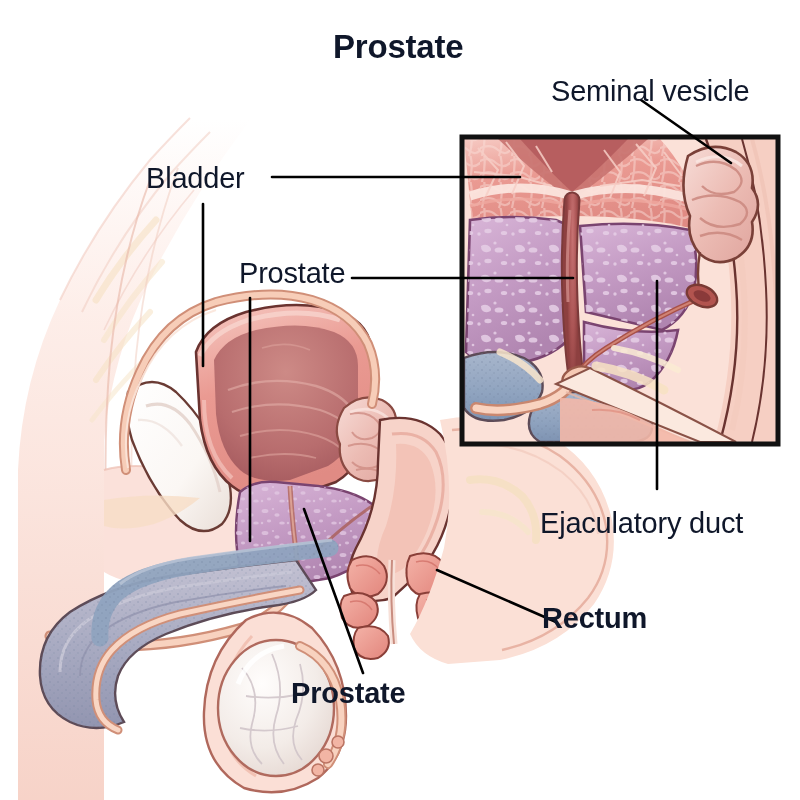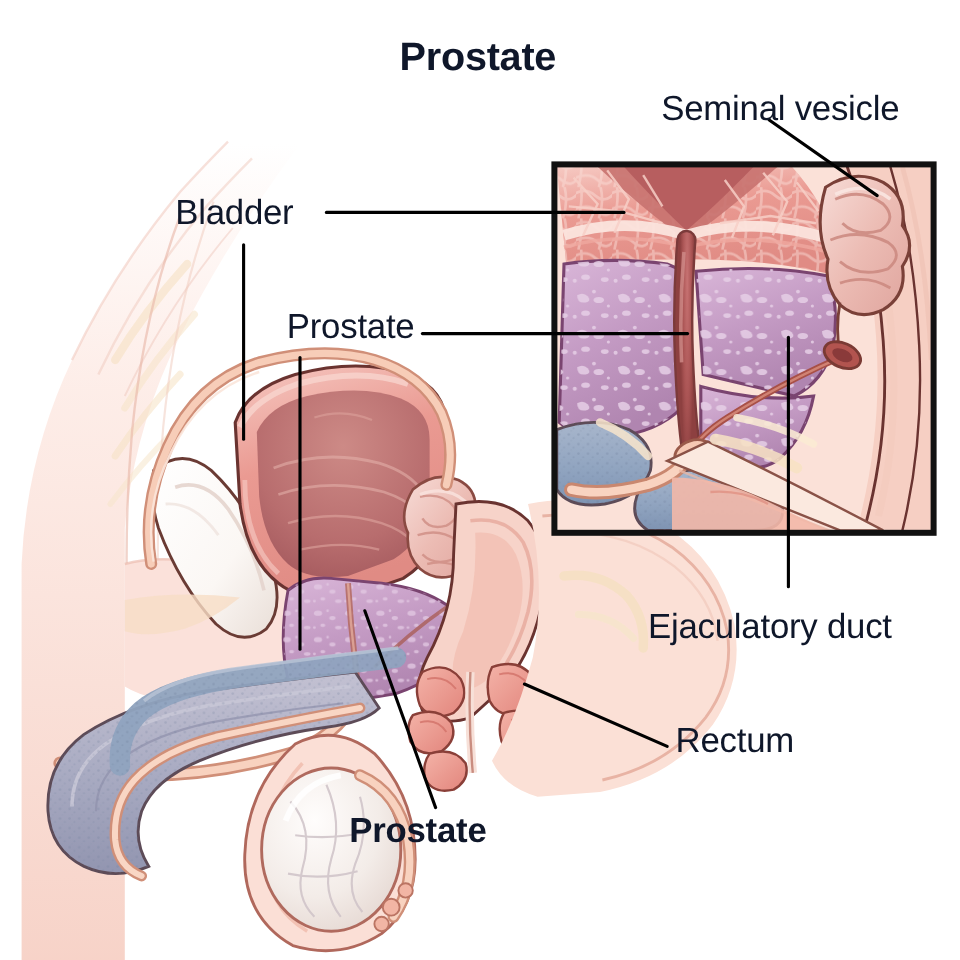--- a/index.html
+++ b/index.html
@@ -486,17 +486,17 @@
   <div class="lbl lbl-title" style="left:333px; top:30px;">Prostate</div>
 
   <div class="lbl lbl-main" style="left:551px; top:77px;">Seminal vesicle</div>
 
   <div class="lbl lbl-main" style="left:146px; top:164px;">Bladder</div>
 
   <div class="lbl lbl-main" style="left:239px; top:259px;">Prostate</div>
 
   <div class="lbl lbl-main" style="left:540px; top:497px;margin-top:12px;">Ejaculatory duct</div>
 
-  <div class="lbl lbl-main" style="left:563px; top:604px;">Rectum</div>
+  <div class="lbl lbl-main" style="left:542px; top:604px;font-weight:bold;">Rectum</div>
 
   <div class="lbl lbl-bold" style="left:291px; top:679px;">Prostate</div>
 
 </div>
 
 </body></html>

